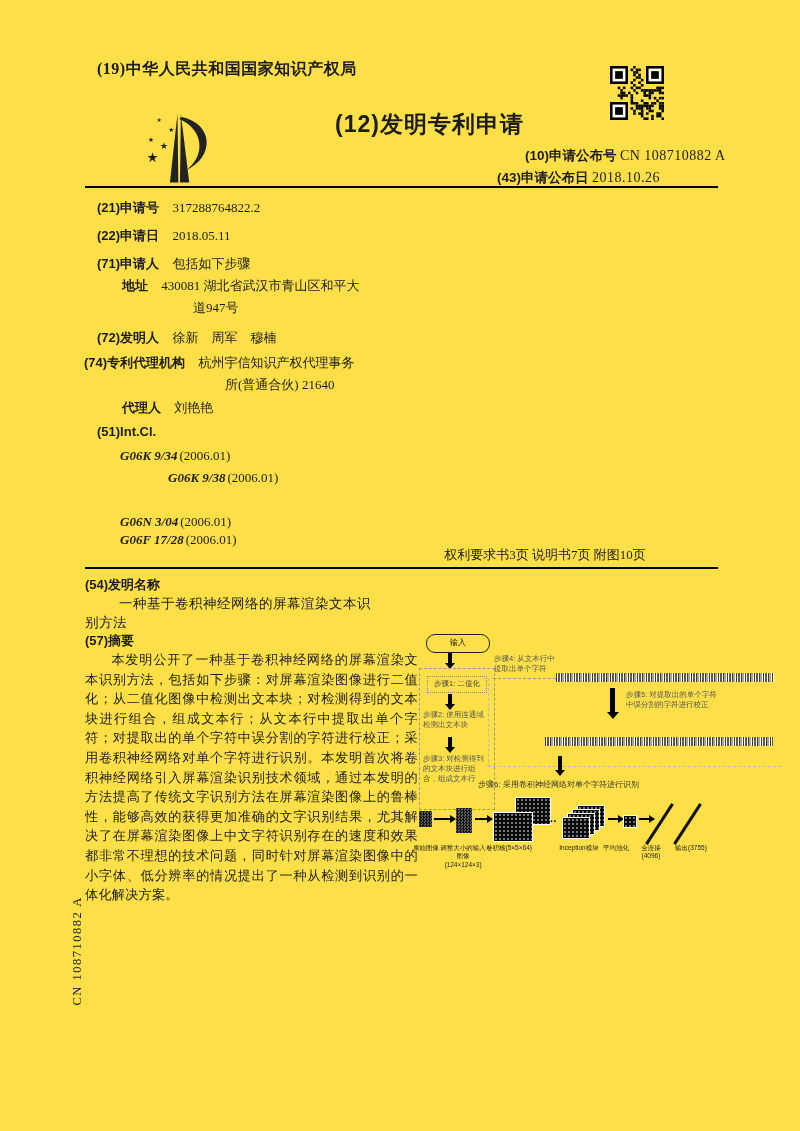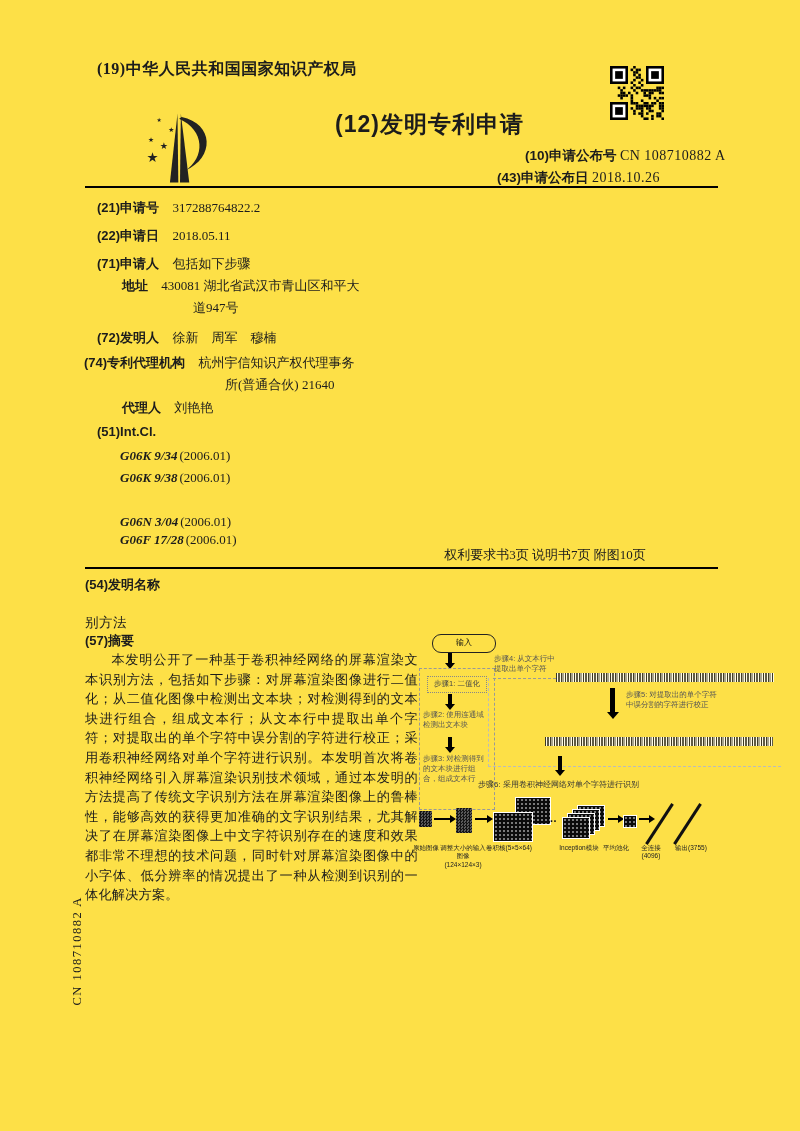--- a/index.html
+++ b/index.html
@@ -26,21 +26,21 @@
   .title-line{font-size:13.5px;letter-spacing:.5px;}
   .abstract{left:85px;top:650px;width:333px;font-size:13.2px;line-height:19.6px;
             text-align:justify;text-indent:2em;letter-spacing:.2px;}
   .sidecn{left:20px;top:941px;width:114px;font-size:12.5px;letter-spacing:1.5px;
           white-space:nowrap;transform:rotate(-90deg);}
   
   .fig{left:418px;top:630px;width:362px;height:256px;font-size:7.5px;line-height:1.35;
        color:#333;font-family:"Liberation Sans","DejaVu Sans",sans-serif;}
   .fig .abs{position:absolute;}
   .ellipse{left:8px;top:4px;width:62px;height:17px;border:1.5px solid #222;border-radius:9px;
-           display:flex;align-items:center;justify-content:center;font-size:8px;color:#111;margin-left:6px;}
+           display:flex;align-items:center;justify-content:center;font-size:8px;color:#111;}
   .dashedrect{left:1px;top:38px;width:74px;height:140px;border:1px dashed #999;}
   .dashedrect2{left:70px;top:48px;width:292px;height:88px;border-left:1px dashed #bbb;border-bottom:1px dashed #bbb;}
   .stepbox{left:9px;top:46px;width:58px;height:15px;border:1px dotted #888;display:flex;
            align-items:center;justify-content:center;color:#444;}
   .ftxt{color:#555;}
   .va{background:#000;width:4px;left:30px;}
   .va::after{content:"";position:absolute;left:50%;transform:translateX(-50%);top:100%;
              border:5px solid transparent;border-top:6px solid #000;border-bottom:0;}
   .va.thick{width:5px;}
   .va.thick::after{border:6px solid transparent;border-top:7px solid #000;border-bottom:0;}
@@ -247,35 +247,36 @@
   <div class="abs row" style="left:122px;top:399px;">
     <span class="blab">代理人</span>
     <span class="serifv">刘艳艳</span>
   </div>
   <div class="abs row" style="left:97px;top:424px;">
     <span class="blab">(51)Int.Cl.</span>
   </div>
   <div class="abs intcl-item" style="top:448px;">
     <span class="code">G06K 9/34</span><span>(2006.01)</span>
   </div>
-  <div class="abs intcl-item" style="top:470px;">
+  <div class="abs intcl-item" style="top:470px;margin-left:48px;">
     <span class="code">G06K 9/38</span><span>(2006.01)</span>
   </div>
   <div class="abs intcl-item" style="top:492px;margin-top:40px;">
     <span class="code">G06F 17/28</span><span>(2006.01)</span>
   </div>
   <div class="abs intcl-item" style="top:514px;">
     <span class="code">G06N 3/04</span><span>(2006.01)</span>
   </div>
 
   <div class="abs pages serifv">权利要求书3页  说明书7页  附图10页</div>
 
   <div class="abs rule r2"></div>
 
   <div class="abs sec-label blab" style="left:85px;top:576px;">(54)发明名称</div>
+  <div class="abs title-line" style="left:119px;top:595px;">一种基于卷积神经网络的屏幕渲染文本识</div>
   <div class="abs title-line" style="left:85px;top:614px;">别方法</div>
   <div class="abs sec-label blab" style="left:85px;top:632px;">(57)摘要</div>
   <div class="abs abstract">本发明公开了一种基于卷积神经网络的屏幕渲染文本识别方法，包括如下步骤：对屏幕渲染图像进行二值化；从二值化图像中检测出文本块；对检测得到的文本块进行组合，组成文本行；从文本行中提取出单个字符；对提取出的单个字符中误分割的字符进行校正；采用卷积神经网络对单个字符进行识别。本发明首次将卷积神经网络引入屏幕渲染识别技术领域，通过本发明的方法提高了传统文字识别方法在屏幕渲染图像上的鲁棒性，能够高效的获得更加准确的文字识别结果，尤其解决了在屏幕渲染图像上中文字符识别存在的速度和效果都非常不理想的技术问题，同时针对屏幕渲染图像中的小字体、低分辨率的情况提出了一种从检测到识别的一体化解决方案。</div>
 
   <div class="abs sidecn serifv">CN 108710882 A</div>
 
   <div class="abs fig">
     <div class="abs ellipse">输入</div>
     <div class="abs va" style="top:23px;height:10px;"></div>
     <div class="abs dashedrect"></div>

